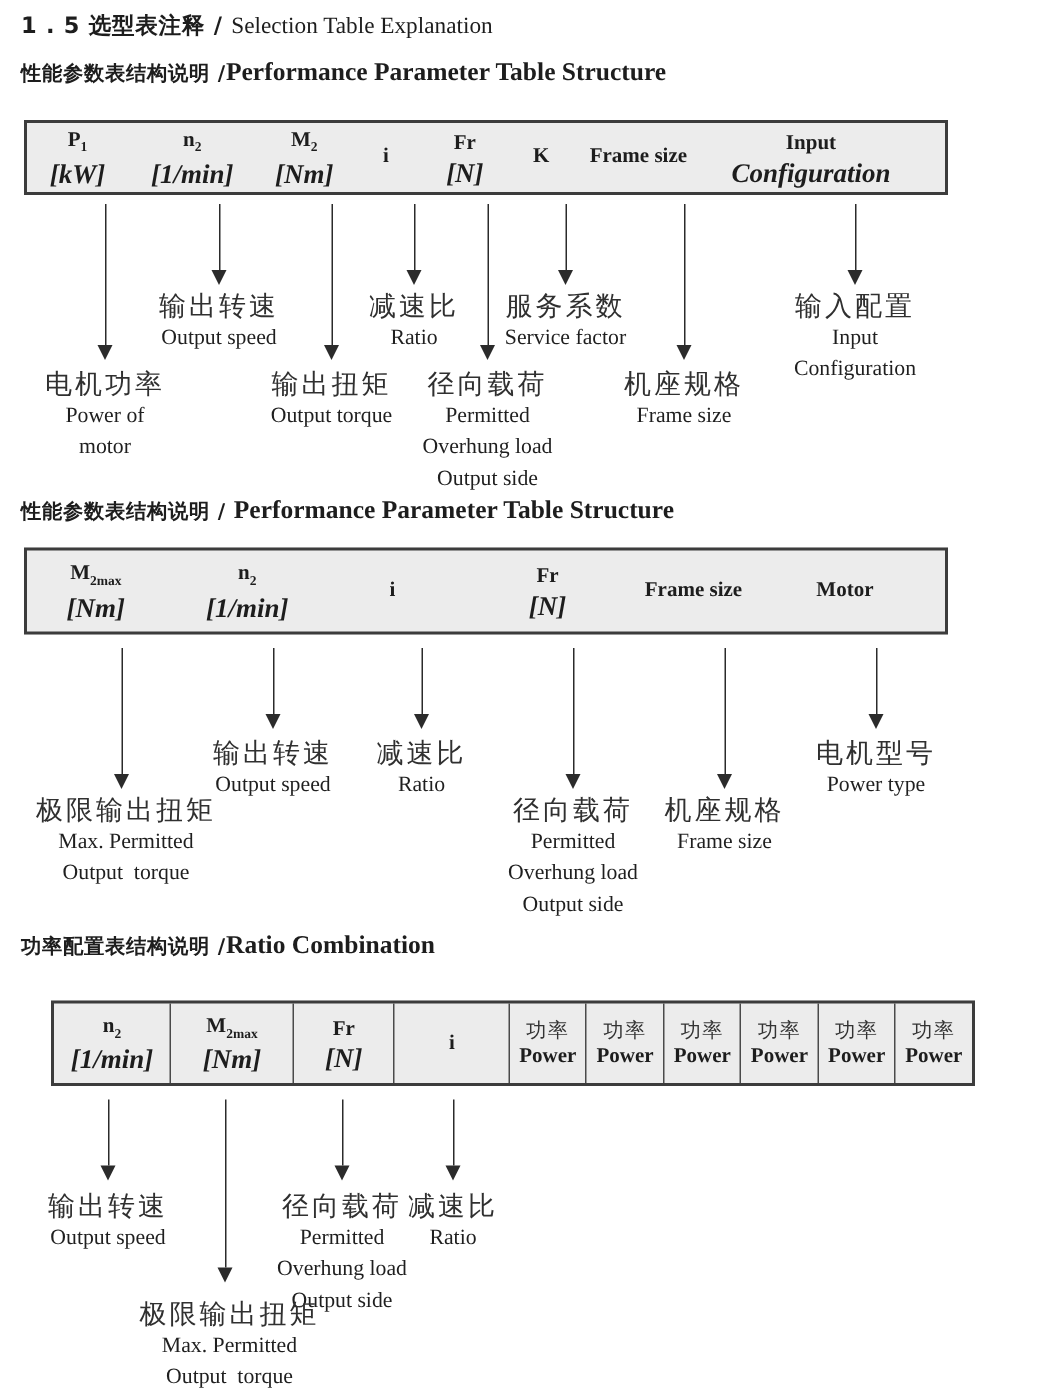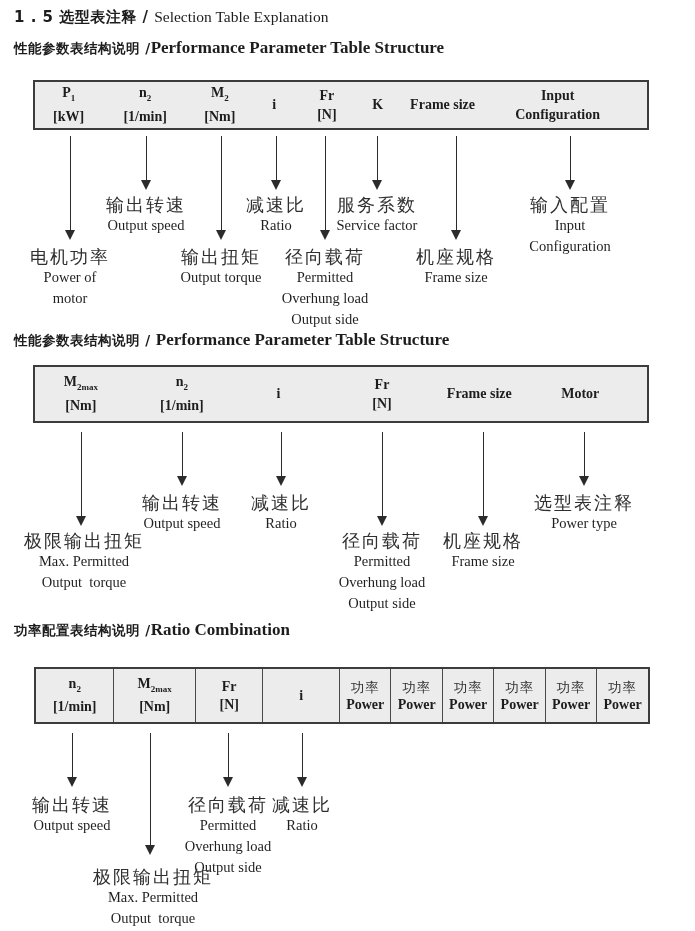--- a/index.html
+++ b/index.html
@@ -13,27 +13,27 @@
     font-family:"Liberation Serif",serif;color:var(--text_color);
   }
   
   .doc-title{position:absolute;left:14px;top:8px;font-size:16px;white-space:nowrap;}
   .doc-title .tz{font-weight:bold;font-family:"DejaVu Sans","Liberation Sans",sans-serif;font-size:15px;letter-spacing:.5px;}
   .doc-title .te{font-family:"Liberation Serif",serif;font-size:15.5px;font-weight:normal;}
   .sec-heading{position:absolute;left:14px;white-space:nowrap;}
   .sec-heading .hz{font-weight:bold;font-family:"DejaVu Sans","Liberation Sans",sans-serif;font-size:13.5px;letter-spacing:.5px;}
   .sec-heading .he{font-weight:bold;font-family:"Liberation Serif",serif;font-size:17px;}
   
-  .ptable{position:absolute;left:33px;width:616px;background:var(--table_bg);
+  .ptable{position:absolute;left:16px;width:616px;background:var(--table_bg);
     border:2px solid #3c3c3c;box-sizing:border-box;}
   .hcell{position:absolute;top:0;height:100%;transform:translateX(-50%);
     display:flex;flex-direction:column;justify-content:center;align-items:center;row-gap:3px;}
   .sym{font-weight:bold;font-size:14px;line-height:16px;white-space:nowrap;}
   .sym sub{font-size:9px;font-weight:bold;}
-  .unit{font-weight:bold;font-size:14px;line-height:16px;white-space:nowrap;}
+  .unit{font-weight:bold;font-size:18px;line-height:16px;white-space:nowrap;font-style:italic;}
   .unit:empty,sub:empty{display:none;}
   
   .t3{position:absolute;left:34px;top:667px;width:616px;height:57px;display:flex;
     background:var(--table_bg);border:2px solid #3c3c3c;box-sizing:border-box;}
   .tcell{display:flex;flex-direction:column;justify-content:center;align-items:center;
     row-gap:2px;box-sizing:border-box;}
   .tcell + .tcell{border-left:1.5px solid #4a4a4a;}
   .pzh{font-family:"DejaVu Sans","Liberation Sans",sans-serif;font-size:13.5px;color:#333;line-height:16px;letter-spacing:1px;}
   .pen{font-weight:bold;font-size:14px;line-height:16px;}
   
@@ -169,21 +169,21 @@
 
   <div class="lbl" style="left:182px;top:492px;">
       <span class="zh">输出转速</span>
       <span class="en">Output speed</span>
     </div>
   <div class="lbl" style="left:281px;top:492px;">
       <span class="zh">减速比</span>
       <span class="en">Ratio</span>
     </div>
   <div class="lbl" style="left:584px;top:492px;">
-      <span class="zh">选型表注释</span>
+      <span class="zh">电机型号</span>
       <span class="en">Power type</span>
     </div>
   <div class="lbl" style="left:84px;top:530px;">
       <span class="zh">极限输出扭矩</span>
       <span class="en">Max. Permitted</span>
       <span class="en">Output  torque</span>
     </div>
   <div class="lbl" style="left:382px;top:530px;">
       <span class="zh">径向载荷</span>
       <span class="en">Permitted</span>

